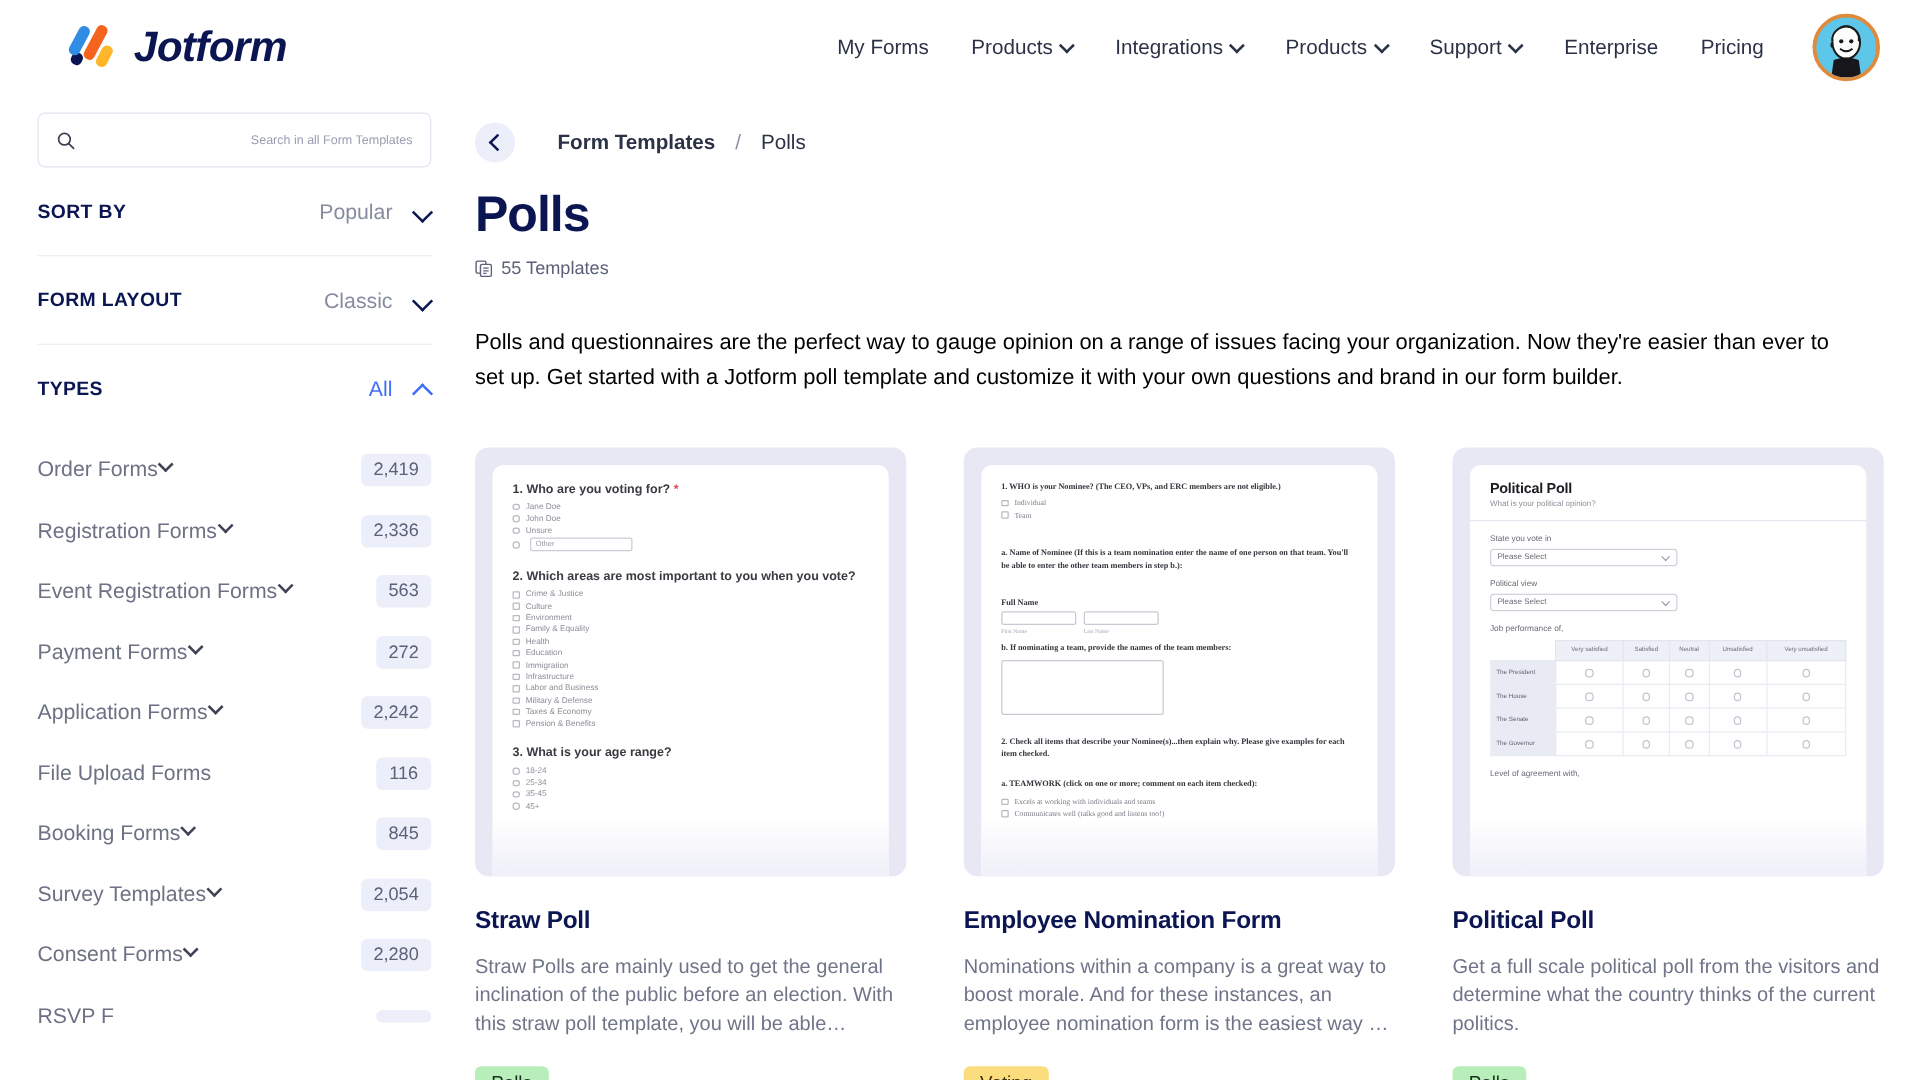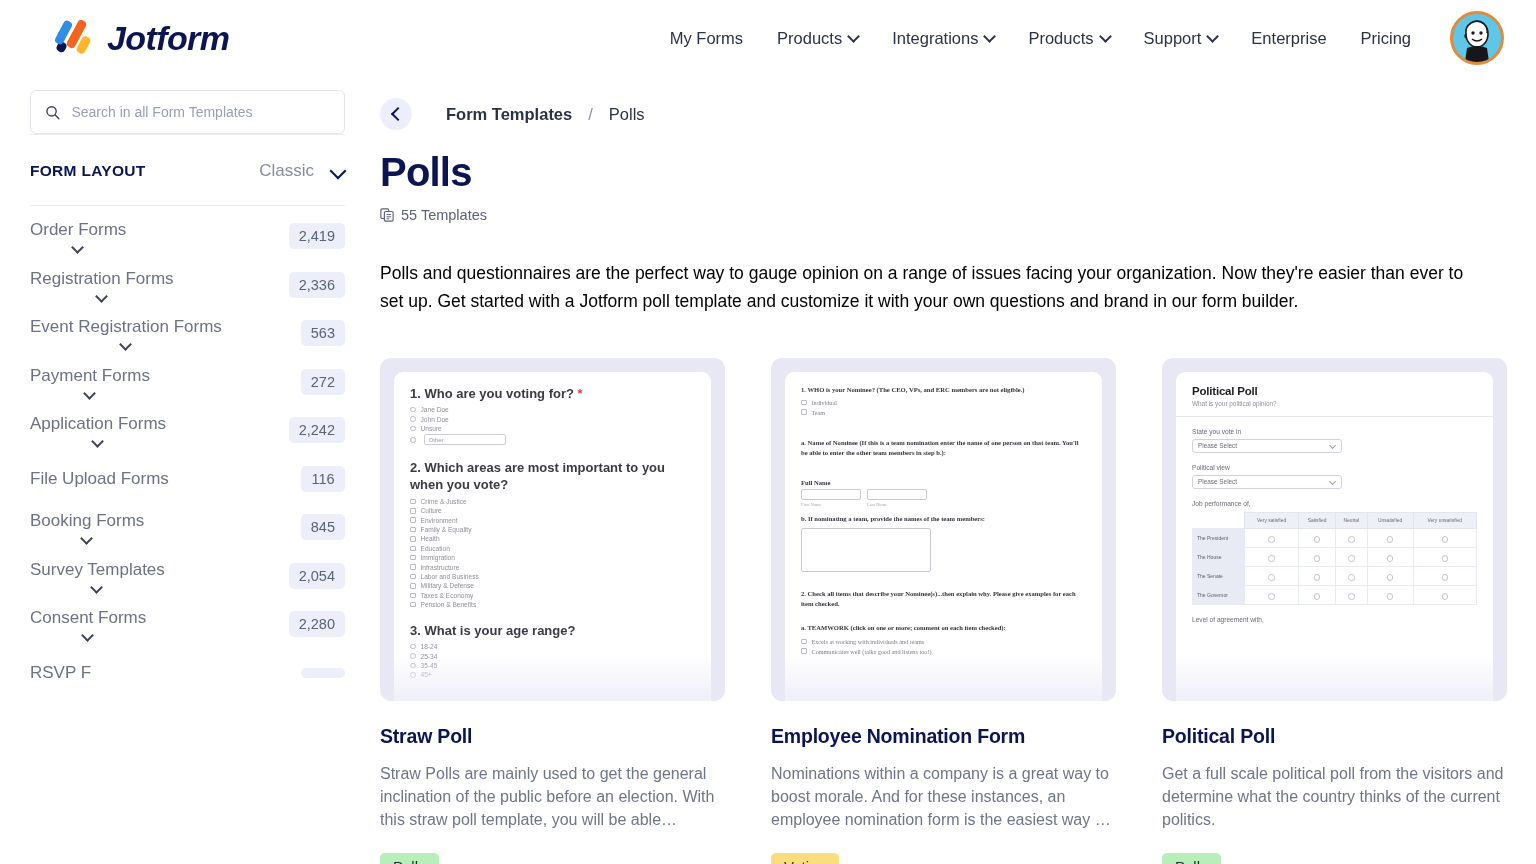--- a/index.html
+++ b/index.html
@@ -64,22 +64,22 @@
     width: 375px; flex: none;
     padding: 14px 30px 0 30px;
     overflow: hidden;
   }
   .search-box {
     display: flex; align-items: center; gap: 11px;
     height: 44px; border: 1px solid #e3e5f0; border-radius: 6px;
     padding: 0 14px; background: #fff;
   }
   .search-box input {
-    border: none; outline: none; font-size: 14px; color: #a16207;
-    font-family: "Liberation Sans", sans-serif; width: 100%; background: transparent;
+    border: none; outline: none; font-size: 10px; color: #a16207;
+    font-family: "Liberation Sans", sans-serif; width: 100%; background: transparent; text-align: right;
   }
   .search-box input::placeholder { color: #9aa0b4; }
 
   .filter-row {
     display: flex; align-items: center; justify-content: space-between;
     padding: 26px 0 24px 0; cursor: pointer;
   }
   .filter-label { font-size: 15.5px; font-weight: bold; letter-spacing: 0.3px; color: #0a1551; }
   .filter-right { display: flex; align-items: center; gap: 17px; }
   .filter-value { font-size: 17px; color: #868ca0; }
@@ -94,23 +94,22 @@
     transform: rotate(45deg);
   }
   .chev-lg.up::before { transform: rotate(-135deg); top: 4px; border-color: #3f6ef6; }
 
   .type-list { margin-top: 6px; }
   .type-item {
     display: flex; align-items: center; justify-content: space-between;
     height: 48.5px; cursor: pointer;
   }
   .type-name {
-    font-size: 17px; color: #6c7284; display: flex; align-items: center; gap: 2px;
+    font-size: 17px; color: #6c7284; display: flex; align-items: flex-start; gap: 2px;
     white-space: nowrap;
-    flex-direction: column;
   }
   .chev-sm { width: 10px; height: 10px; position: relative; top: 1px; }
   .chev-sm::before {
     content: ""; position: absolute; left: 0; top: 0;
     width: 7px; height: 7px;
     border-right: 2.2px solid #3d4254; border-bottom: 2.2px solid #3d4254;
     transform: rotate(45deg);
   }
   .type-count {
     background: #eceefa; color: #5b6178; font-size: 14.5px;
@@ -159,21 +158,21 @@
     background: #fff; border-radius: 9px 9px 0 0; height: 100%;
     overflow: hidden; position: relative; padding: 13px 16px;
   }
   .preview::after {
     content: ""; position: absolute; left: 14px; right: 14px; bottom: 0; height: 46px;
     background: linear-gradient(to bottom, rgba(255,255,255,0) 0%, rgba(240,240,249,0.97) 88%);
     pointer-events: none;
   }
 
   
-  .mf-q { font-size: 13px; font-weight: bold; color: #3a3a42; margin-bottom: 4px; line-height: 1.35; }
+  .mf-q { font-size: 10px; font-weight: bold; color: #3a3a42; margin-bottom: 4px; line-height: 1.35; }
   .mf-q .req { color: #d94c4c; }
   .mf-opt { display: flex; align-items: center; gap: 5px; font-size: 6.6px; color: #8e8e99; margin: 2.4px 0; }
   .radio-dot { width: 5.5px; height: 5.5px; border: 1px solid #b9b9c4; border-radius: 50%; flex:none; }
   .check-box { width: 5.5px; height: 5.5px; border: 1px solid #b9b9c4; border-radius: 1px; flex:none; }
   .mf-input {
     border: 1px solid #ccccd6; border-radius: 2px; height: 11px; width: 82px;
     font-size: 6px; color: #9b9ba6; padding-left: 4px; line-height: 11px; margin-left: 3px;
   }
   .mf-gap { height: 11px; }
 
@@ -290,31 +289,45 @@
   <div class="sidebar">
 
     <div class="search-box">
       <svg width="17" height="17" viewBox="0 0 20 20">
         <circle cx="8.5" cy="8.5" r="6" stroke="#3d4254" stroke-width="1.8" fill="none"></circle>
         <line x1="13" y1="13" x2="18" y2="18" stroke="#3d4254" stroke-width="1.8" stroke-linecap="round"></line>
       </svg>
       <input type="text" placeholder="Search in all Form Templates" style="">
     </div>
 
+    <div class="filter-row">
+      <span class="filter-label">SORT BY</span>
+      <span class="filter-right">
+        <span class="filter-value">Popular</span>
+        <i class="chev-lg"></i>
+      </span>
+    </div>
     <div class="divider"></div>
 
     <div class="filter-row">
       <span class="filter-label">FORM LAYOUT</span>
       <span class="filter-right">
         <span class="filter-value">Classic</span>
         <i class="chev-lg"></i>
       </span>
     </div>
     <div class="divider"></div>
 
+    <div class="filter-row">
+      <span class="filter-label">TYPES</span>
+      <span class="filter-right">
+        <span class="filter-value accent">All</span>
+        <i class="chev-lg up"></i>
+      </span>
+    </div>
 
     <div class="type-list">
       <div class="type-item">
         <span class="type-name">
             <span>Order Forms</span>
             <i class="chev-sm"></i>
           </span>
         <span class="type-count">2,419</span>
       </div>
       <div class="type-item">

